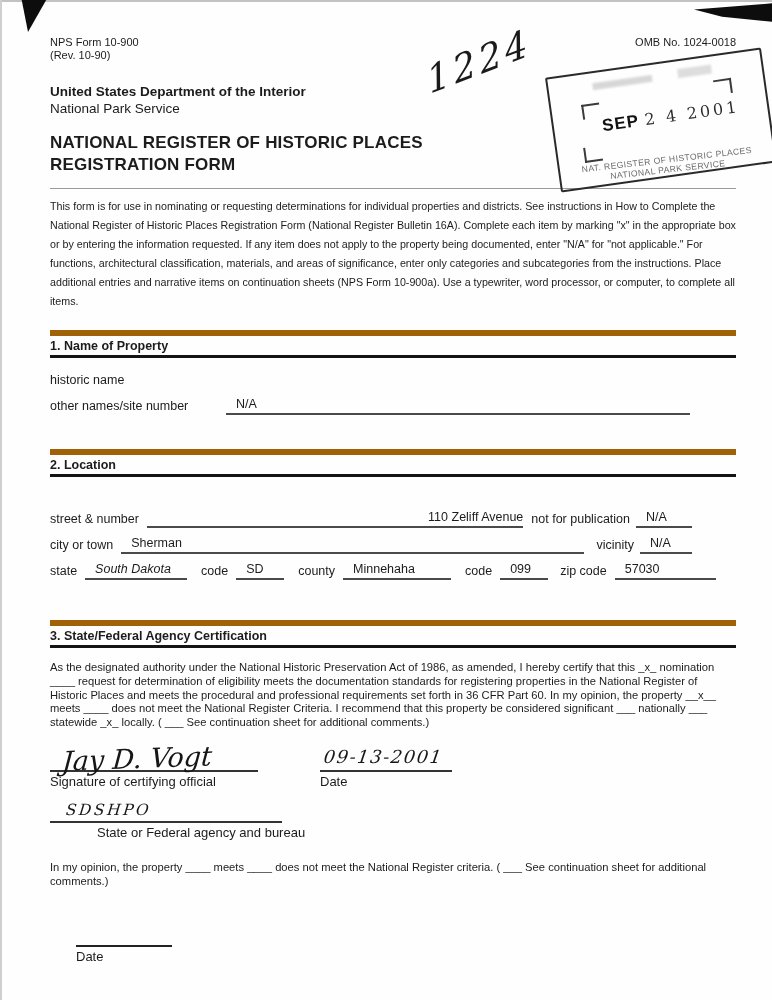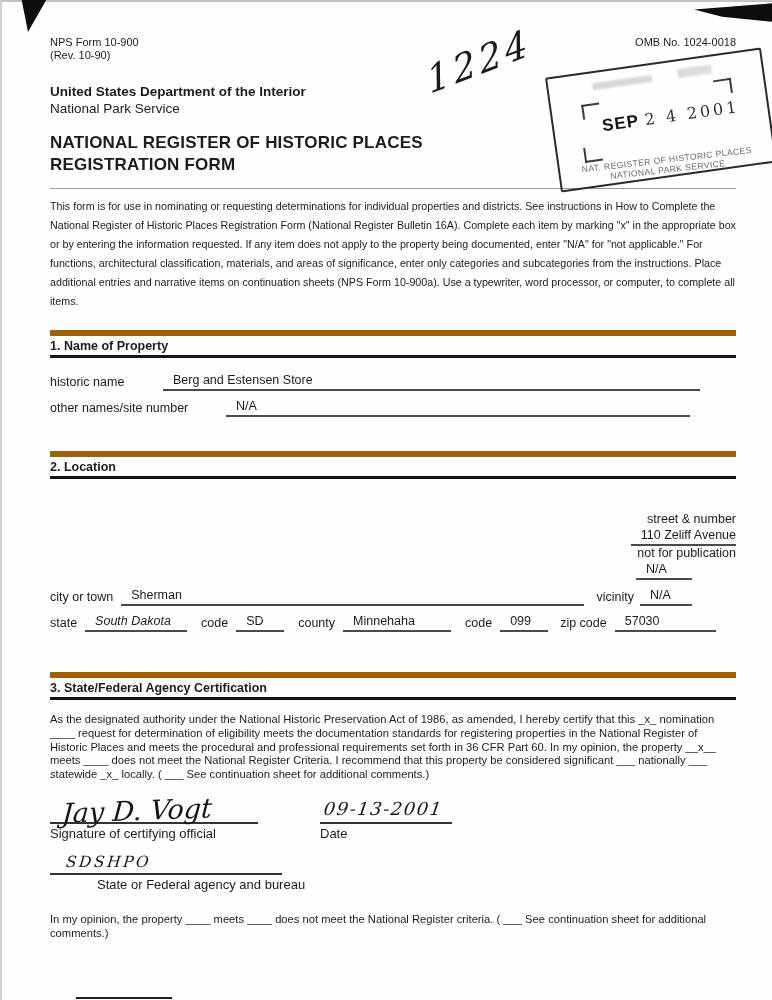--- a/index.html
+++ b/index.html
@@ -125,32 +125,31 @@
     </div>
 
     <hr class="title-rule">
 
     <div class="instructions">This form is for use in nominating or requesting determinations for individual properties and districts.  See instructions in How to Complete the National Register of Historic Places Registration Form (National Register Bulletin 16A).  Complete each item by marking "x" in the appropriate box or by entering the information requested.  If any item does not apply to the property being documented, enter "N/A" for "not applicable."  For functions, architectural classification, materials, and areas of significance, enter only categories and subcategories from the instructions.  Place additional entries and narrative items on continuation sheets (NPS Form 10-900a).  Use a typewriter, word processor, or computer, to complete all items.</div>
 
     <div class="section-header s1">1. Name of Property</div>
 
     <div class="frow" style="margin-top:15px;margin-right:36px;">
       <span class="flabel" style="width:113px;">historic name</span>
-      <span class="ffill grow">Berg and Estensen Store</span>
     </div>
     <div class="frow" style="margin-right:46px;">
       <span class="flabel" style="width:176px;">other names/site number</span>
       <span class="ffill grow">N/A</span>
     </div>
 
     <div class="section-header s2">2. Location</div>
 
-    <div class="frow" style="margin-top:33px;flex-direction:column;">
+    <div class="frow" style="margin-top:33px;">
       <span class="flabel">street &amp; number</span>
-      <span class="ffill grow" style="margin-left:8px;">110 Zeliff Avenue</span>
+      <span class="ffill grow" style="margin-left:8px;text-align:right;">110 Zeliff Avenue</span>
       <span class="flabel" style="margin-left:8px;">not for publication</span>
       <span class="ffill" style="width:46px;margin-left:6px;margin-right:44px;">N/A</span>
     </div>
     <div class="frow">
       <span class="flabel">city or town</span>
       <span class="ffill grow" style="margin-left:8px;">Sherman</span>
       <span class="flabel" style="margin-left:12px;">vicinity</span>
       <span class="ffill" style="width:42px;margin-left:6px;margin-right:44px;">N/A</span>
     </div>
     <div class="frow" style="margin-right:20px;">

